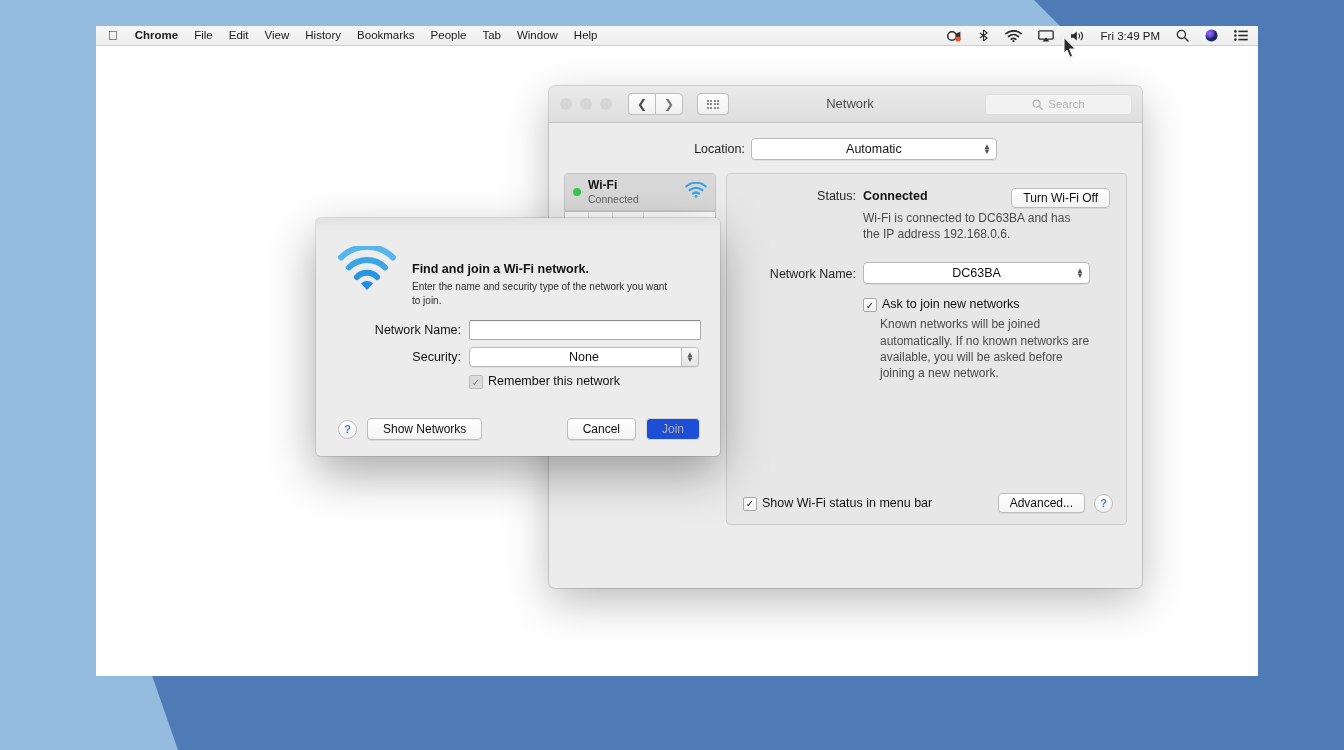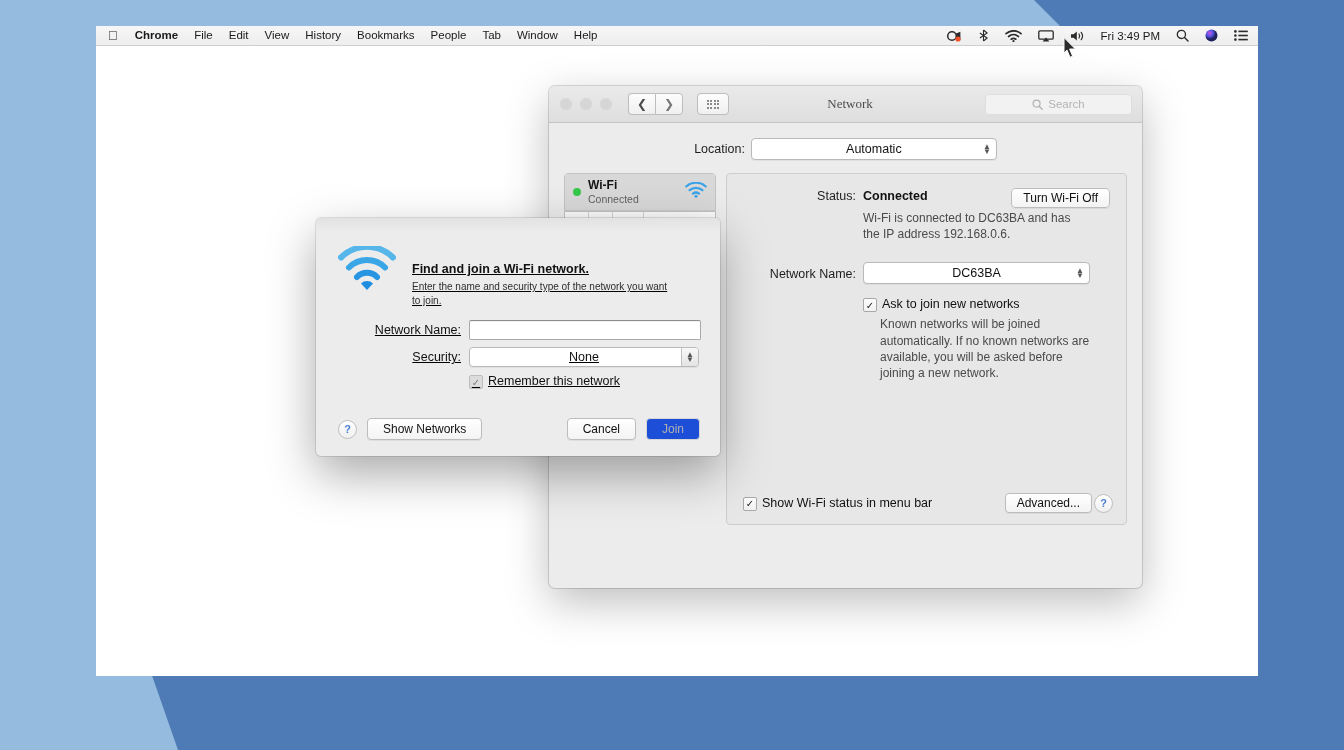--- a/index.html
+++ b/index.html
@@ -109,21 +109,20 @@
     border: 1px solid #bdbdbd; border-radius: 4px;
     display: flex; align-items: center; justify-content: center;
   }
   .grid-dots { display: grid; grid-template-columns: repeat(4,2px); gap: 1.5px; }
   .grid-dots i { display:block; width:2px; height:2px; background:#8a8a8a; }
   #nw-title {
     position: absolute; left: 9px; right: 0; top: 0;
     line-height: 36px; text-align: center;
     font-size: 13px; color: #4d4d4d;
     pointer-events: none;
-    font-family: Liberation Serif, serif;
   }
   #nw-search {
     margin-left: auto; margin-right: 10px;
     width: 145px; height: 19px;
     border: 1px solid #dedede; border-radius: 4px;
     background: #f2f2f2;
     display: flex; align-items: center; justify-content: center;
     gap: 5px;
     font-size: 11.5px; color: #b3b3b3;
     z-index: 2;
@@ -262,21 +261,20 @@
   }
   
   #join-dialog {
     position: absolute;
     left: 316px; top: 218px;
     width: 404px; height: 238px;
     background: #ececec;
     border-radius: 5px;
     box-shadow: 0 18px 48px rgba(0,0,0,0.34), 0 0 0 1px rgba(0,0,0,0.10);
     overflow: hidden;
-    text-decoration: underline;
   }
   #dlg-topband {
     height: 14px;
     background: linear-gradient(to bottom,#e2e2e2,#ececec);
   }
   #dlg-head {
     display: flex; gap: 16px;
     padding: 14px 20px 0 22px;
   }
   #dlg-head-text { padding-top: 16px; }
@@ -524,21 +522,21 @@
         <div class="frow">
           <span class="flabel"></span>
           <span class="help-desc" style="padding-left:17px;max-width:218px">Known networks will be joined automatically. If no known networks are available, you will be asked before joining a new network.</span>
         </div>
 
         <div id="detail-bottom">
           <span class="cbrow">
             <span class="cbox">✓</span>
             <span class="cb-label">Show Wi-Fi status in menu bar</span>
           </span>
-          <span style="margin-left:auto;display:flex;align-items:center;gap:2px">
+          <span style="margin-left:auto;display:flex;align-items:center;gap:9px">
             <span class="btn">Advanced...</span>
             <span class="helpbtn">?</span>
           </span>
         </div>
       </div>
     </div>
 
   </div>
 
   <div id="join-dialog">

